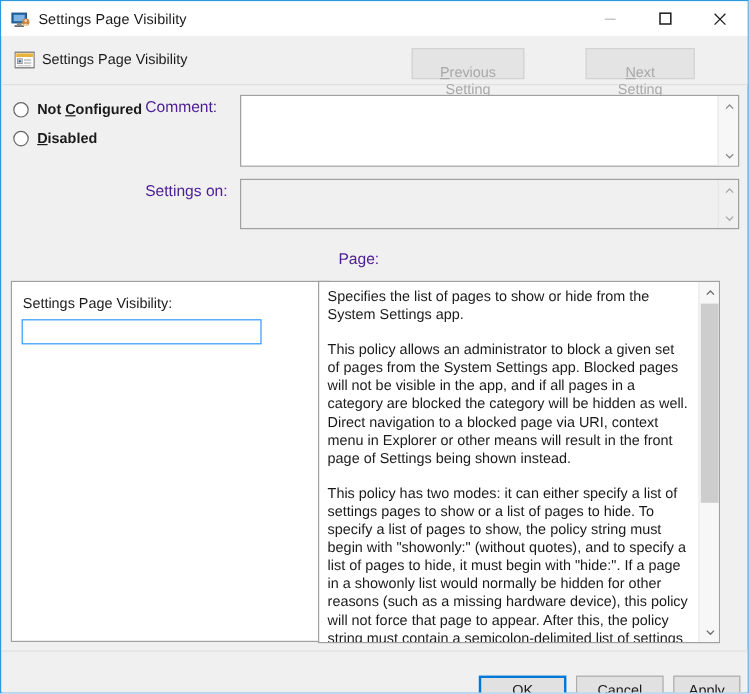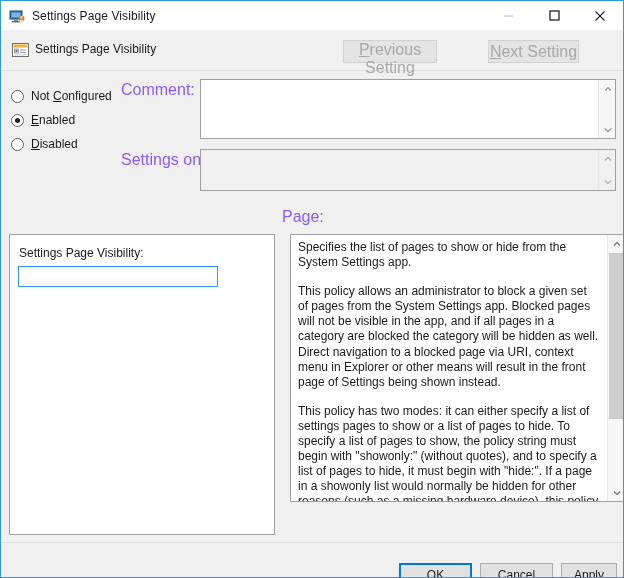--- a/index.html
+++ b/index.html
@@ -87,39 +87,40 @@
   }
   .nav-btn {
     position: absolute;
     top: 10px;
     height: 23px;
     box-sizing: border-box;
     background: #e4e4e4;
     border: 1px solid #d2d2d2;
     color: #a8a8a8;
     font-family: "Liberation Sans", sans-serif;
-    font-size: 16px;
-    padding: 0;
+    font-size: 12px;
+    padding: 12px;
     cursor: default;
   }
   .nav-prev { left: 341px; width: 94px; }
   .nav-next { left: 442px; width: 91px; margin-left: 44px; }
   .nav-btn u { text-decoration: underline; }
 
   
   .radio-group {
     position: absolute;
     left: 10px; top: 78px;
     width: 110px;
   }
   .radio-row {
     display: flex;
-    align-items: flex-end;
+    align-items: center;
     height: 24px;
     cursor: default;
+    font-weight: bold;
   }
   .radio-mark {
     width: 13px; height: 13px;
     border-radius: 50%;
     border: 1px solid #666666;
     background: #ffffff;
     box-sizing: border-box;
     margin-right: 7px;
     flex: 0 0 auto;
     position: relative;
@@ -134,22 +135,22 @@
   }
   .radio-label {
     font-size: 12px;
     color: #1a1a1a;
     white-space: nowrap;
   }
   .radio-label u { text-decoration: underline; }
 
   .field-label {
     position: absolute;
-    font-size: 16px;
-    color: #8b5cf6;
+    font-size: 13px;
+    color: #4c1d95;
     white-space: nowrap;
   }
   .lbl-comment { left: 120px; top: 80px; }
   .lbl-supported { left: 120px; top: 150px; }
 
   .textbox {
     position: absolute;
     box-sizing: border-box;
     border: 1px solid #a0a0a0;
     background: #ffffff;
@@ -212,22 +213,22 @@
     background: #ffffff;
     font-family: "Liberation Sans", sans-serif;
     font-size: 12px;
     color: #1a1a1a;
     padding: 0 3px;
     outline: none;
   }
 
   .help-panel {
     position: absolute;
-    left: 289px; top: 233px;
-    width: 335px; height: 268px;
+    left: 264px; top: 233px;
+    width: 335px; height: 302px;
     box-sizing: border-box;
     border: 1px solid #a0a0a0;
     background: #ffffff;
     overflow: hidden;
   }
   .help-body {
     position: absolute;
     left: 0; top: 0;
     width: 316px;
     height: 100%;
@@ -343,24 +344,20 @@
     <span class="header-title">Settings Page Visibility</span>
     <button class="nav-btn nav-prev"><u>P</u><span>revious Setting</span></button>
     <button class="nav-btn nav-next"><u>N</u><span>ext Setting</span></button>
   </div>
 
   <div class="radio-group">
     <div class="radio-row">
       <span class="radio-mark"></span>
       <span class="radio-label"><span>Not </span><u>C</u><span>onfigured</span></span>
     </div>
-    <div class="radio-row checked">
-      <span class="radio-mark"></span>
-      <span class="radio-label"><span></span><u>E</u><span>nabled</span></span>
-    </div>
     <div class="radio-row">
       <span class="radio-mark"></span>
       <span class="radio-label"><span></span><u>D</u><span>isabled</span></span>
     </div>
   </div>
 
   <span class="field-label lbl-comment">Comment:</span>
   <div class="textbox comment-box">
     <div class="vscroll">
       <span class="scroll-arrow up">

